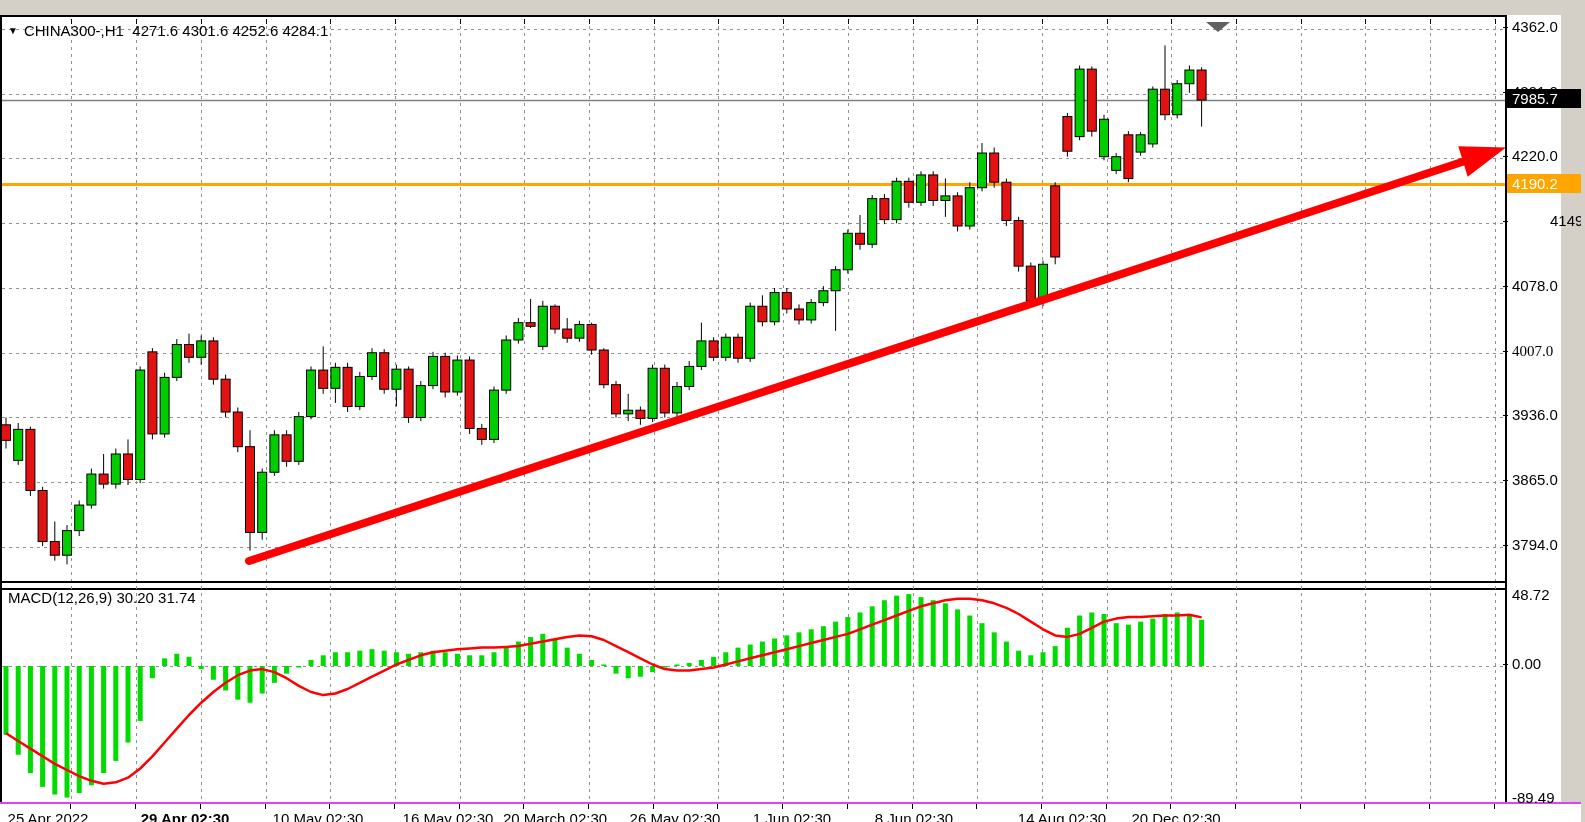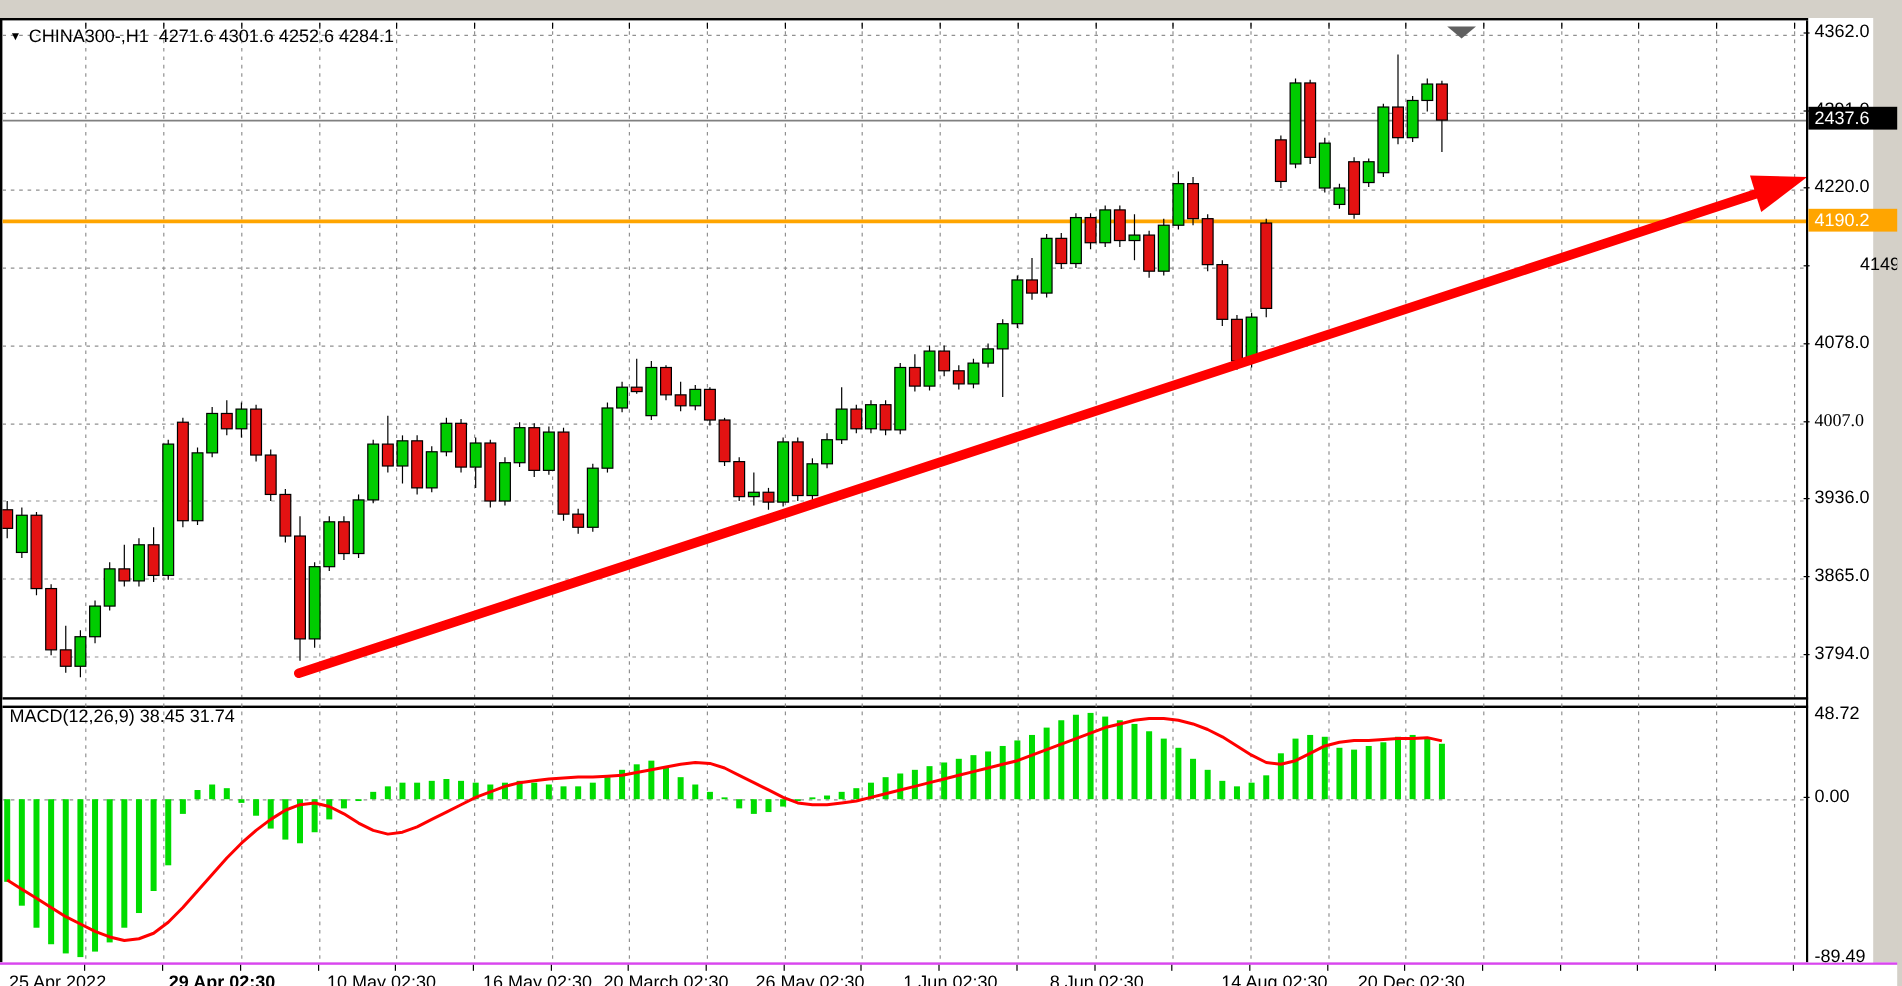--- a/index.html
+++ b/index.html
@@ -453,21 +453,21 @@
         <rect x="1197.1" y="33.794" width="5" height="46.206" fill="#00DC00"></rect>
         <polyline points="4,147.3 16.2,155.0 28.4,162.6 40.599999999999994,170.3 52.8,177.9 65,184.0 77.19999999999999,190.2 89.39999999999999,194.8 101.6,197.8 113.8,196.3 126,191.7 138.2,182.5 150.39999999999998,170.3 162.6,156.5 174.79999999999998,142.7 187,129.0 199.2,116.7 211.39999999999998,106.0 223.6,96.8 235.79999999999998,89.2 248,84.6 260.2,83.1 272.4,86.1 284.59999999999997,92.2 296.79999999999995,99.9 309,106.0 321.2,109.1 333.4,107.5 345.59999999999997,103.0 357.79999999999995,96.8 370,90.7 382.2,84.6 394.4,78.5 406.59999999999997,73.9 418.79999999999995,69.3 431,66.2 443.2,64.7 455.4,63.2 467.59999999999997,62.4 479.79999999999995,61.6 492,61.6 504.2,60.9 516.4,60.1 528.6,57.8 540.8,55.5 553,53.2 565.1999999999999,50.9 577.4,49.4 589.5999999999999,50.2 601.8,54.0 614,60.1 626.1999999999999,66.2 638.4,72.3 650.5999999999999,78.5 662.8,83.1 675,84.6 687.1999999999999,84.6 699.4,83.1 711.5999999999999,81.5 723.8,78.5 736,75.4 748.1999999999999,72.3 760.4,69.3 772.5999999999999,66.2 784.8,63.2 797,60.1 809.1999999999999,57.0 821.4,54.0 833.5999999999999,50.9 845.8,47.9 858,43.3 870.1999999999999,38.7 882.4,34.1 894.5999999999999,29.5 906.8,24.9 919,20.3 931.1999999999999,17.3 943.4,14.2 955.5999999999999,12.7 967.8,12.7 980,14.2 992.1999999999999,17.3 1004.4,21.9 1016.5999999999999,28.0 1028.8,35.6 1041,43.3 1053.2,49.4 1065.3999999999999,50.9 1077.6,47.9 1089.8,41.8 1102,35.6 1114.2,32.6 1126.3999999999999,31.0 1138.6,31.0 1150.8,30.3 1163,29.5 1175.1999999999998,29.5 1187.3999999999999,28.7 1199.6,31.4" fill="none" stroke="#FF0000" stroke-width="2.5" stroke-linejoin="round"></polyline>
       </svg>
     <div id="chart-right-border"></div>
 
     <div id="chart-header">
       <span id="collapse-tri">▼</span><span>CHINA300-,H1</span>&nbsp;&nbsp;<span>4271.6 4301.6 4252.6 4284.1</span>
     </div>
 
     <div id="macd-header">
-      <span>MACD(12,26,9)</span>&nbsp;<span>38.45 31.74</span>
+      <span>MACD(12,26,9)</span>&nbsp;<span>30.20 31.74</span>
     </div>
   </div>
 
   <div id="x-axis">
       <div class="x-tick" style="left: 69.5px;"></div>
       <div class="x-tick" style="left: 134.5px;"></div>
       <div class="x-tick" style="left: 199.5px;"></div>
       <div class="x-tick" style="left: 264.5px;"></div>
       <div class="x-tick" style="left: 328.5px;"></div>
       <div class="x-tick" style="left: 393.5px;"></div>
@@ -511,21 +511,21 @@
       <div class="y-tick" style="top: 271px;"></div>
       <div class="y-label" style="top: 262px;">4078.0</div>
       <div class="y-tick" style="top: 336px;"></div>
       <div class="y-label" style="top: 327px; font-family: Liberation Serif, serif;">4007.0</div>
       <div class="y-tick" style="top: 400px;"></div>
       <div class="y-label" style="top: 391px;">3936.0</div>
       <div class="y-tick" style="top: 465px;"></div>
       <div class="y-label" style="top: 456px;">3865.0</div>
       <div class="y-tick" style="top: 530px;"></div>
       <div class="y-label" style="top: 521px;">3794.0</div>
-      <div class="badge" style="background: rgb(0, 0, 0); color: rgb(255, 255, 255); top: 74px;">2437.6</div>
+      <div class="badge" style="background: rgb(0, 0, 0); color: rgb(255, 255, 255); top: 74px;">7985.7</div>
       <div class="badge" style="background: rgb(255, 165, 0); color: rgb(255, 255, 255); top: 159px;">4190.2</div>
       <div class="y-label" style="top: 571px;">48.72</div>
       <div class="y-label" style="top: 640px;">0.00</div>
       <div class="y-tick" style="top: 649px;"></div>
       <div class="y-label" style="top: 774px;">-89.49</div>
     </div>
 
   <div id="bottom-strip"></div>
   <div id="right-strip"></div>
 </div>

